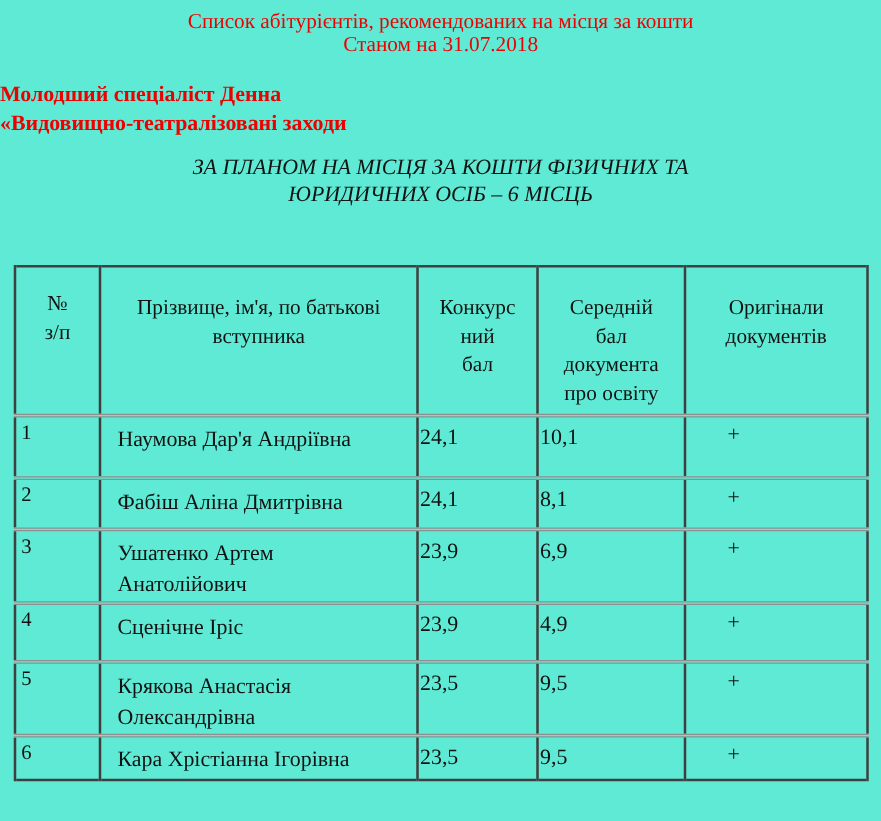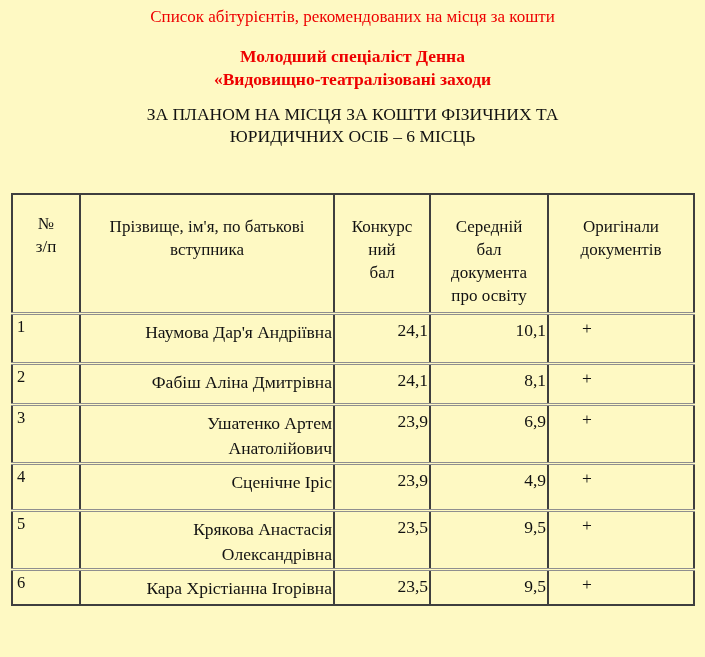--- a/index.html
+++ b/index.html
@@ -1,45 +1,46 @@
 <!DOCTYPE html>
 <html><head>
 <meta charset="utf-8">
 <style>
   html, body { margin: 0; padding: 0; background: #ffffff; }
   .page {
     position: relative;
     width: 705px;
     height: 657px;
-    background: #fef9c3;
+    background: #5eead4;
     overflow: hidden;
     font-family: "Liberation Serif", "DejaVu Serif", serif;
     color: #121212;
   }
   .title-block {
     padding-top: 7px;
     text-align: center;
     color: #ee0000;
     font-size: 17px;
     line-height: 19px;
   }
   .program-block {
     margin-top: 19px;
-    text-align: center;
+    text-align: left;
     color: #ee0000;
     font-weight: bold;
     font-size: 17.5px;
     line-height: 23px;
   }
   .plan-block {
     margin-top: 12px;
     text-align: center;
     color: #121212;
     font-size: 17.5px;
     line-height: 22px;
+    font-style: italic;
   }
   table.applicants {
     border-collapse: collapse;
     table-layout: fixed;
     width: 682px;
     margin: 46px 0 0 11px;
     border: 2px solid #3f3f3f;
   }
   col.c-num  { width: 68px; }
   col.c-name { width: 254px; }
@@ -80,44 +81,45 @@
     padding-top: 3px;
   }
   td.cell-num {
     text-align: left;
     padding-left: 4px;
     font-size: 16.5px;
     line-height: 19px;
     padding-top: 2px;
   }
   td.cell-name {
-    text-align: right;
+    text-align: left;
     padding-left: 13px;
     padding-top: 5px;
     line-height: 25px;
     white-space: pre-line;
   }
   td.cell-score, td.cell-avg {
-    text-align: right;
+    text-align: left;
     padding-top: 5px;
     margin-top: 12px;
   }
   td.cell-orig {
     text-align: left;
     padding-left: 33px;
     padding-top: 3px;
   }
 </style>
 </head>
 <body>
 
 <div class="page">
 
   <div class="title-block">
     <div>Список абітурієнтів, рекомендованих на місця за кошти</div>
+    <div>Станом на 31.07.2018</div>
   </div>
 
   <div class="program-block">
     <div>Молодший спеціаліст Денна</div>
     <div>«Видовищно-театралізовані заходи</div>
   </div>
 
   <div class="plan-block">
     <div>ЗА ПЛАНОМ НА МІСЦЯ ЗА КОШТИ ФІЗИЧНИХ ТА</div>
     <div>ЮРИДИЧНИХ ОСІБ – 6 МІСЦЬ</div>

